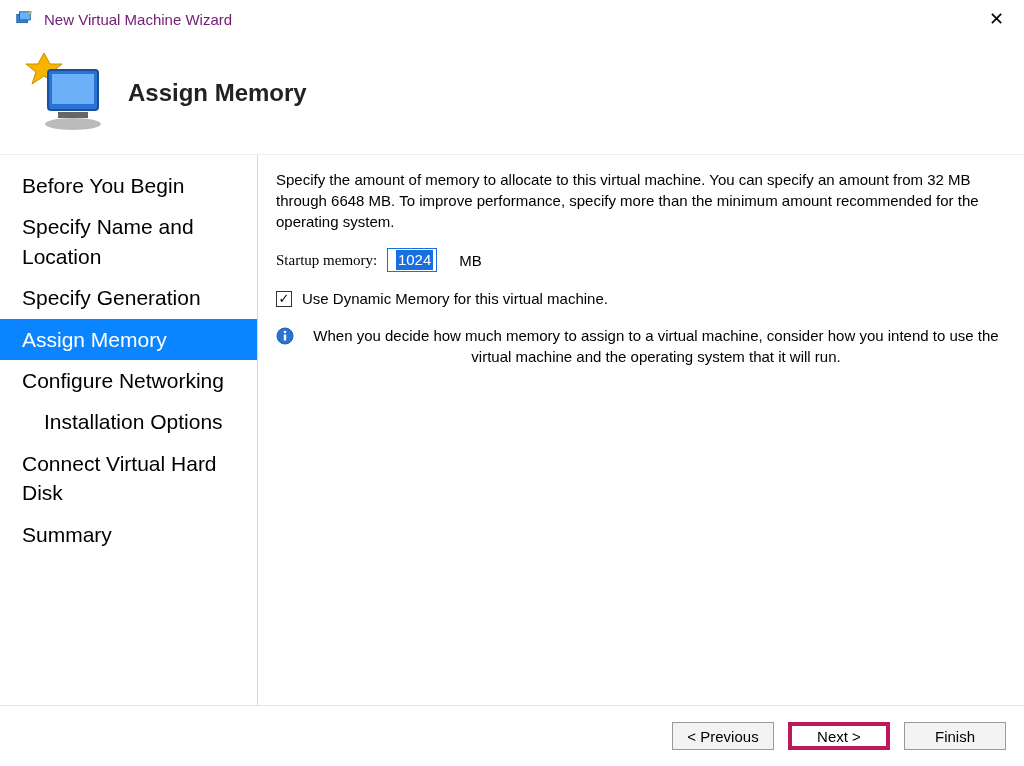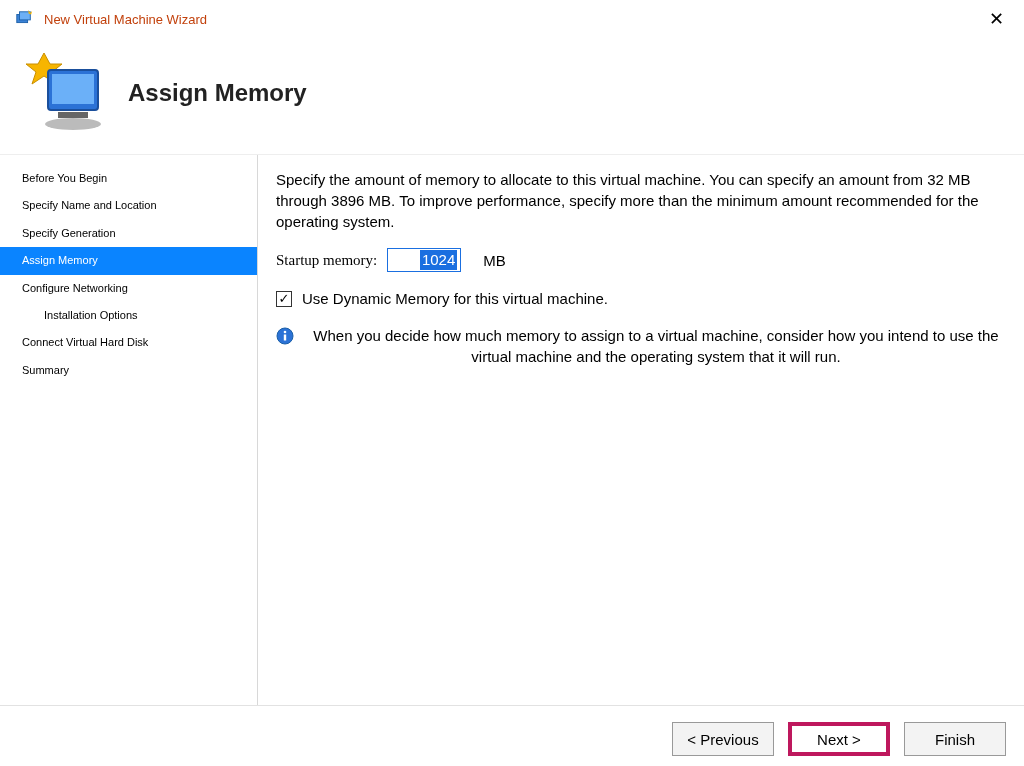--- a/index.html
+++ b/index.html
@@ -21,22 +21,22 @@
   .titlebar-icon {
     width: 20px;
     height: 20px;
     margin-right: 10px;
     display: inline-flex;
     align-items: center;
     justify-content: center;
   }
   .title-text {
     flex: 1;
-    font-size: 13px;
-    color: #c2410c;
+    font-size: 15px;
+    color: #701a75;
   }
   .close-x {
     font-size: 18px;
     font-weight: 400;
     color: #000;
     padding: 0 8px;
     cursor: pointer;
     line-height: 1;
   }
   .header {
@@ -71,21 +71,21 @@
   .nav::after {
     content: "";
     position: absolute;
     right: 0;
     top: 14px;
     bottom: 10px;
     width: 0;
   }
   .nav-item {
     padding: 6px 10px 6px 22px;
-    font-size: 11px;
+    font-size: 21px;
     color: #000;
     cursor: pointer;
     line-height: 1.4;
   }
   .nav-item.sub { padding-left: 44px; }
   .nav-item.active {
     background: #0a84ff;
     color: #fff;
   }
   .content {
@@ -105,21 +105,21 @@
   .mem-highlight{
     display: inline-block;
     background: #1a6fe0;
     color: #fff;
     padding: 0 2px;
     line-height: 20px;
     height: 20px;
     font-size: 15px;
   }
   .mem-box {
-    width: 74px;
+    width: 50px;
     height: 24px;
     border: 1px solid #1a6fe0;
     display: inline-flex;
     justify-content: flex-end;
     align-items: center;
     padding: 0 3px;
     margin-right: 8px;
   }
   .unit { margin-left: 14px; }
   .check-row {
@@ -153,21 +153,21 @@
   .info-text { flex: 1; }
   .footer {
     border-top: 1px solid #e2e2e2;
     display: flex;
     justify-content: flex-end;
     gap: 14px;
     padding: 16px 18px;
   }
   .btn {
     min-width: 102px;
-    height: 34px;
+    height: 28px;
     border: 1px solid #999;
     background: #f3f3f3;
     font-family: inherit;
     font-size: 15px;
     cursor: pointer;
     padding: 0 10px;
   }
   .btn.primary {
     border: 4px solid #be185d;
     background: #fff;
@@ -207,21 +207,21 @@
       <div class="nav-item">Specify Name and Location</div>
       <div class="nav-item">Specify Generation</div>
       <div class="nav-item active">Assign Memory</div>
       <div class="nav-item">Configure Networking</div>
       <div class="nav-item sub">Installation Options</div>
       <div class="nav-item">Connect Virtual Hard Disk</div>
       <div class="nav-item">Summary</div>
     </div>
 
   <div class="content">
-    <p class="desc">Specify the amount of memory to allocate to this virtual machine. You can specify an amount from 32 MB through 3896 MB. To improve performance, specify more than the minimum amount recommended for the operating system.</p>
+    <p class="desc">Specify the amount of memory to allocate to this virtual machine. You can specify an amount from 32 MB through 6648 MB. To improve performance, specify more than the minimum amount recommended for the operating system.</p>
 
     <div class="field-row">
       <span class="field-label">Startup memory:</span>
       <span class="mem-box">
         <span class="mem-highlight">1024</span>
       </span>
       <span class="unit">MB</span>
     </div>
 
     <div class="check-row">

